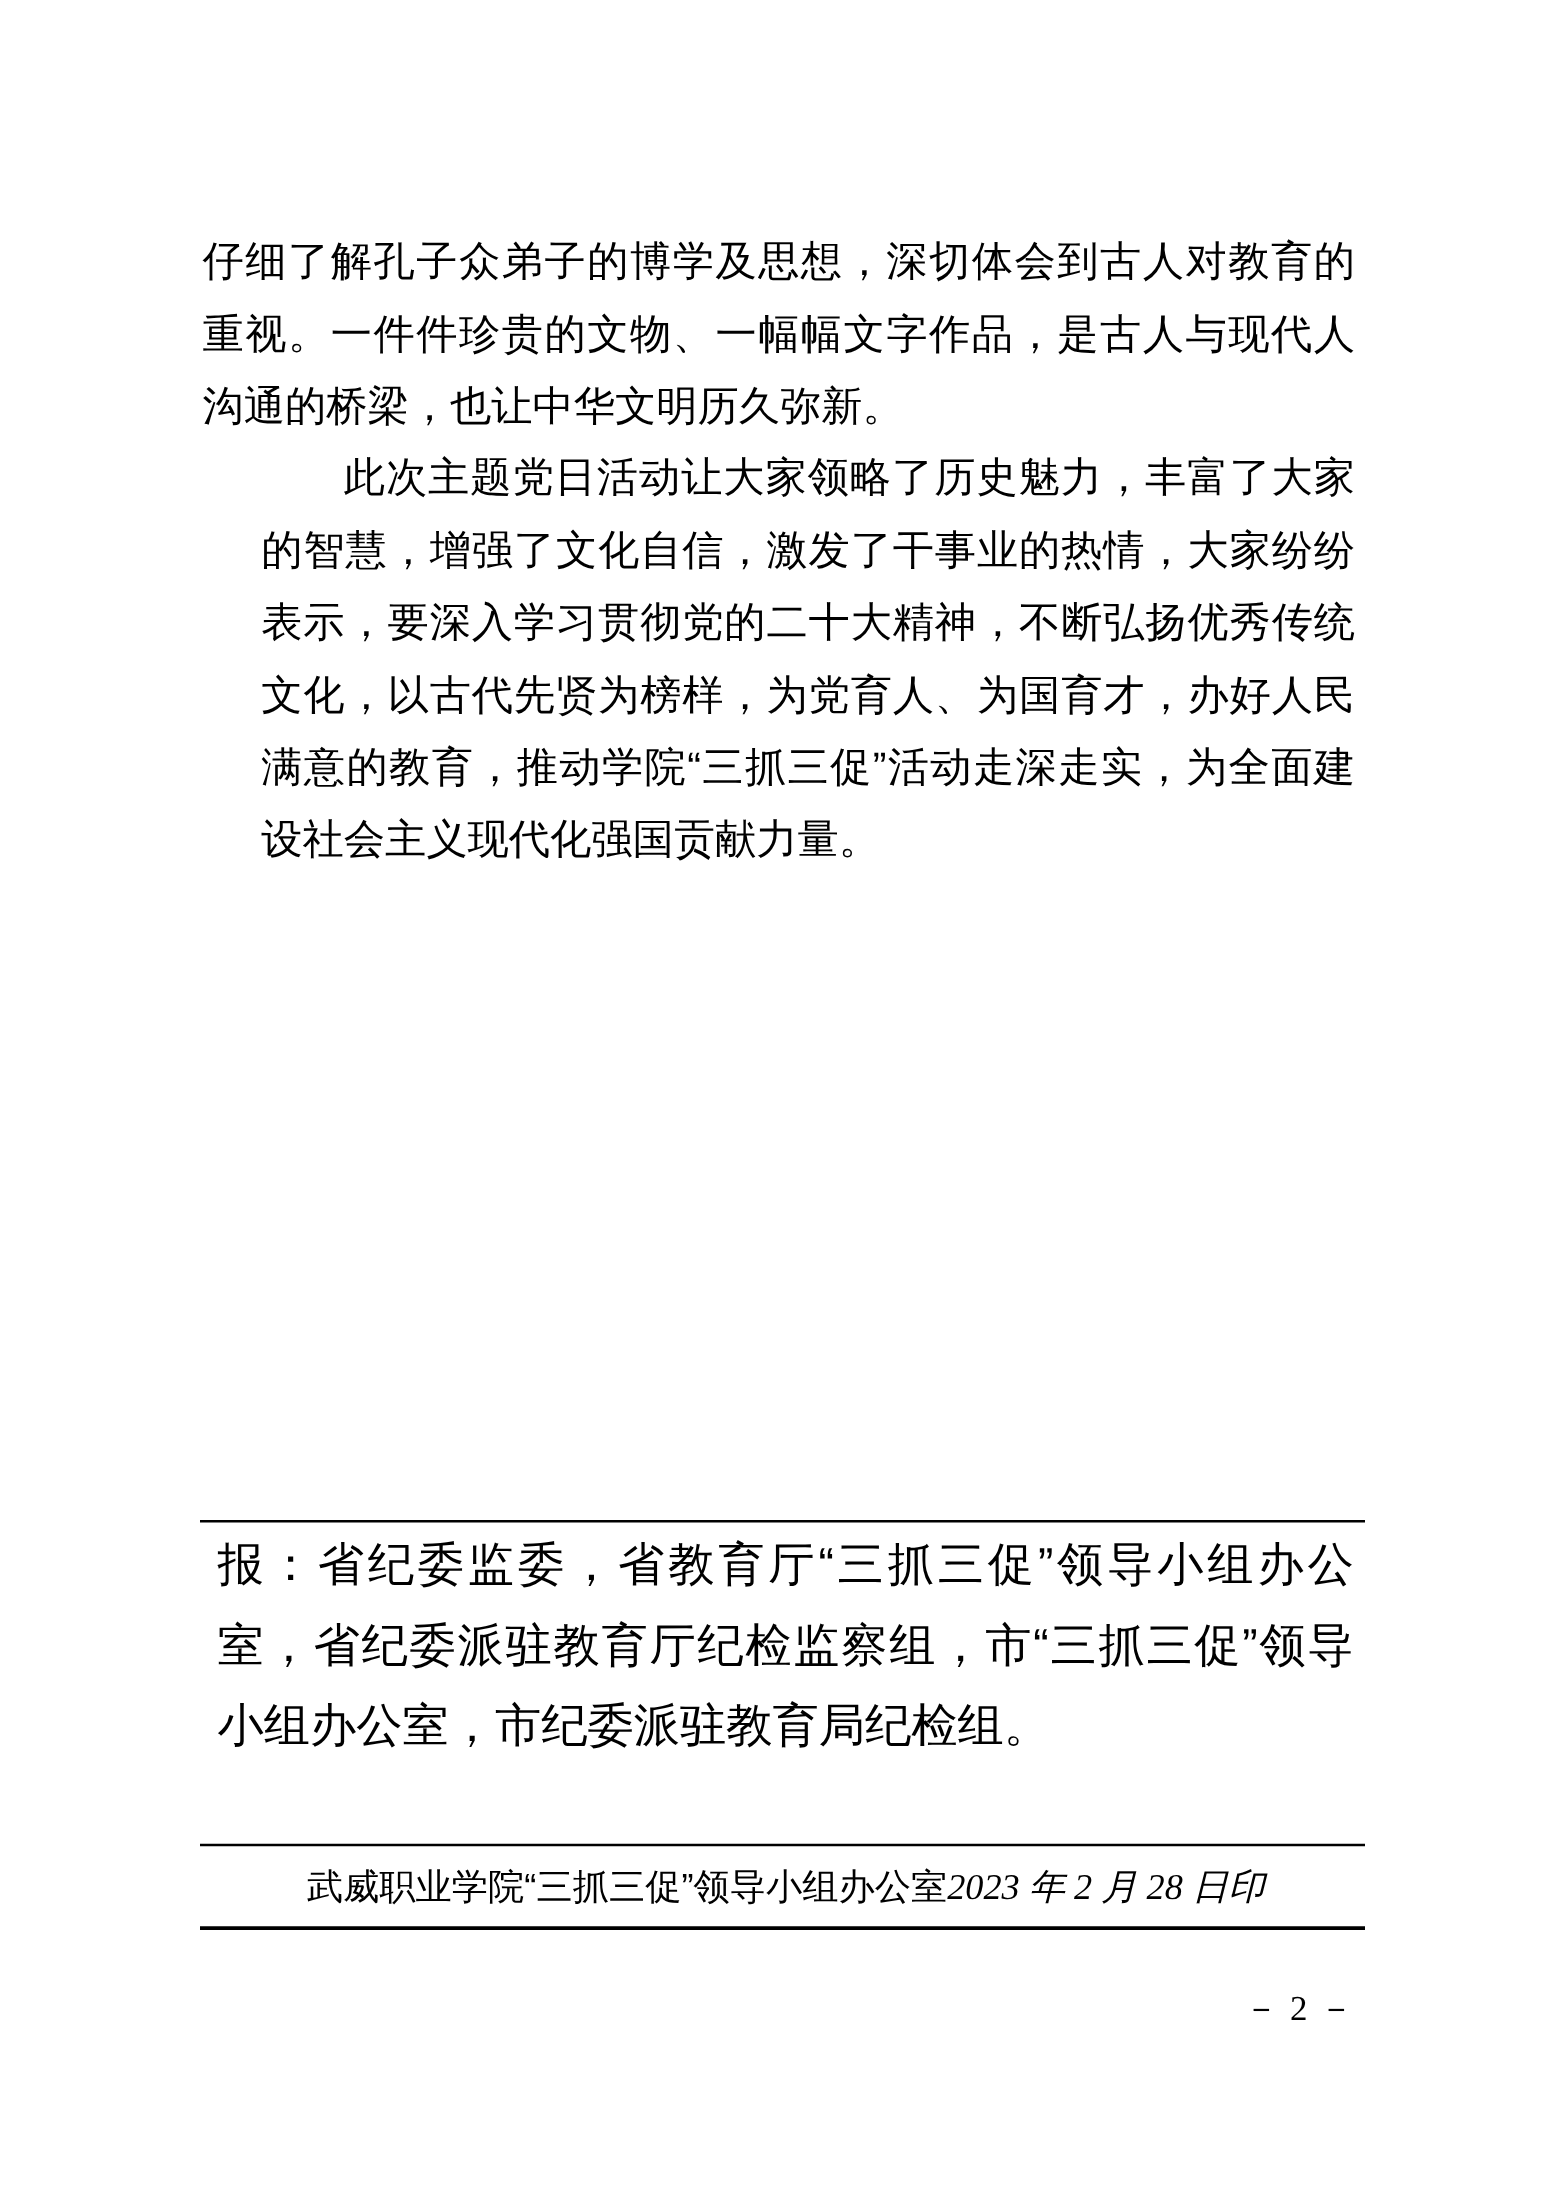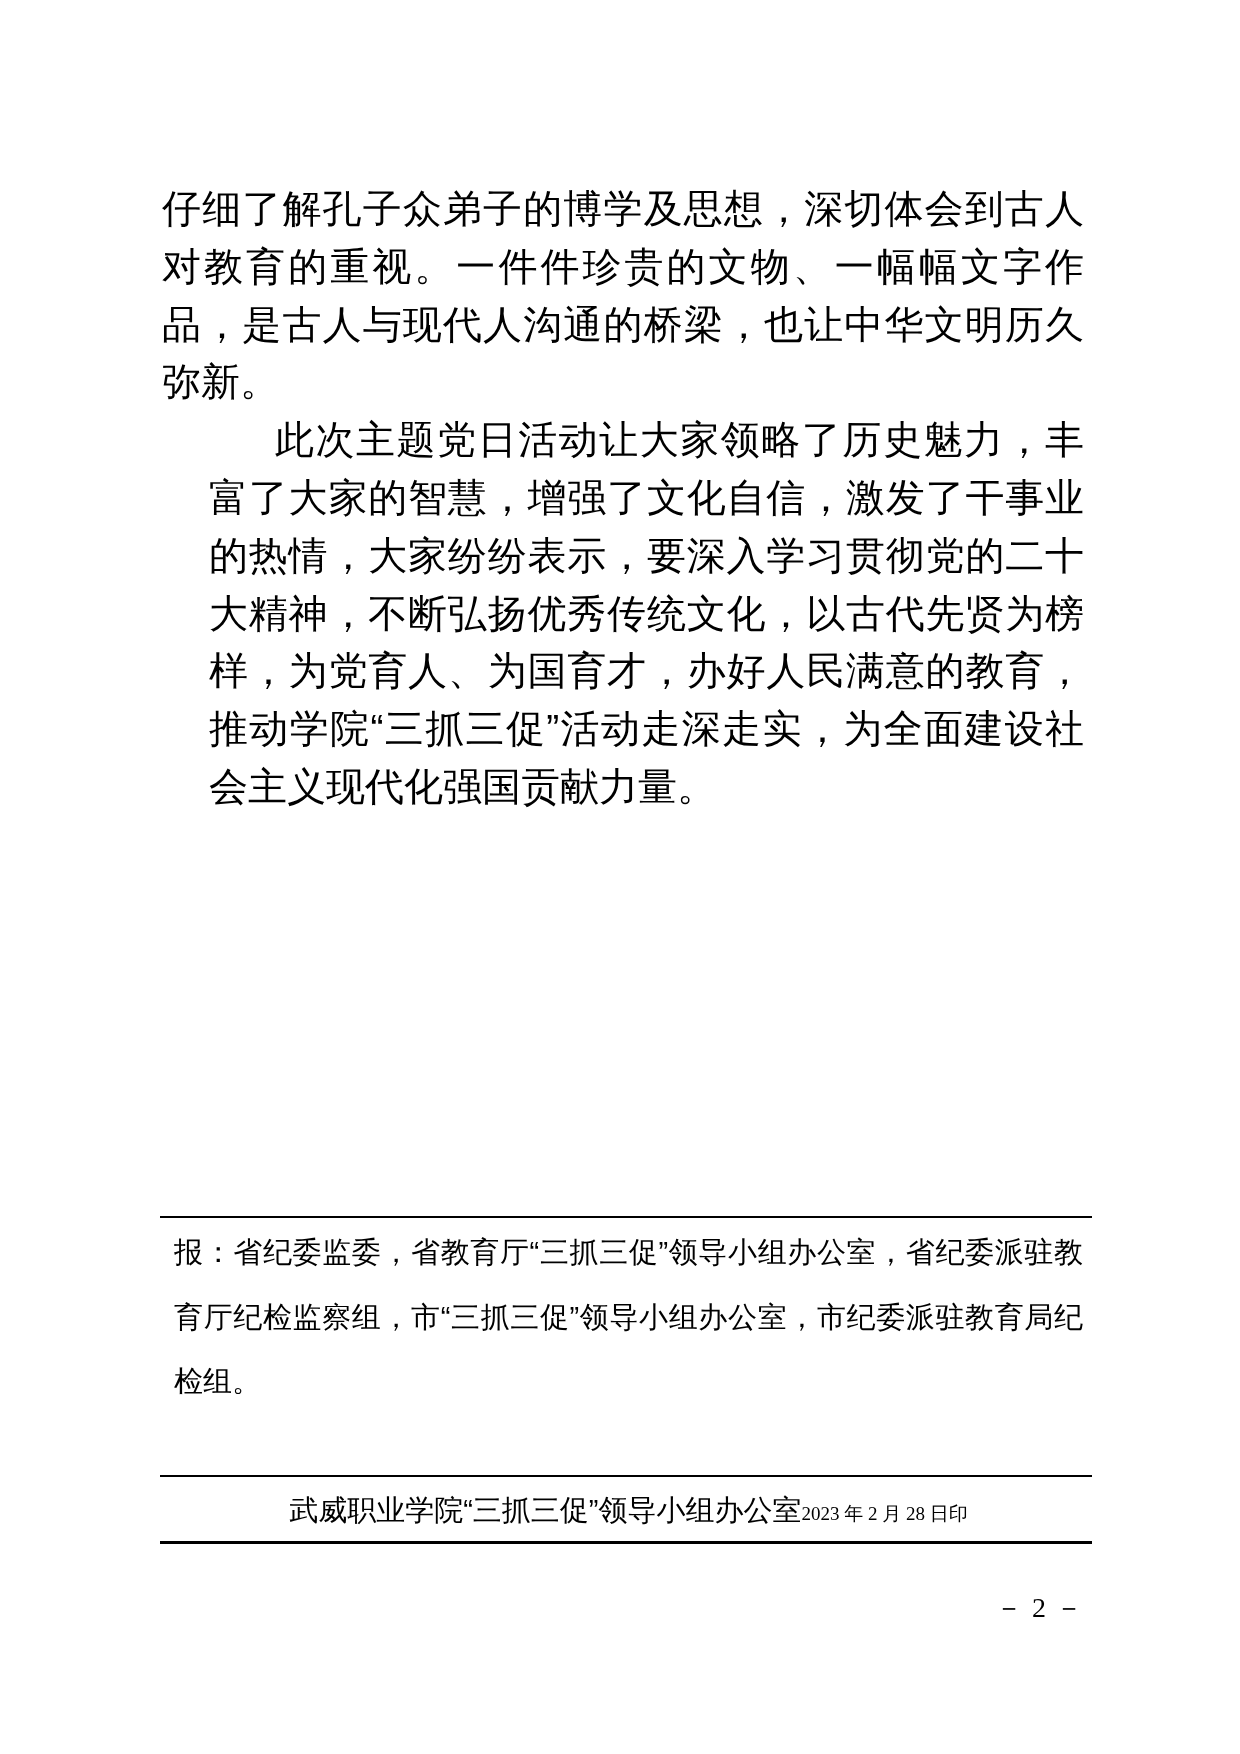--- a/index.html
+++ b/index.html
@@ -15,21 +15,21 @@
     color: #000000;
     font-family: "Liberation Sans", sans-serif;
     overflow: hidden;
   }
   
   .body-text {
     position: absolute;
     left: 162px;
     top: 180px;
     width: 922px;
-    font-size: 39px;
+    font-size: 33px;
     line-height: 57.8px;
     text-align: justify;
     text-justify: inter-character;
     letter-spacing: 0px;
     color: #000000;
   }
   .body-text p {
     margin: 0;
     padding: 0;
   }
@@ -46,21 +46,21 @@
   }
   .rule-top    { top: 1216px; height: 2px; }
   .rule-mid    { top: 1475px; height: 2px; }
   .rule-bottom { top: 1541px; height: 3px; }
 
   .colophon-text {
     position: absolute;
     left: 174px;
     top: 1220px;
     width: 909px;
-    font-size: 29px;
+    font-size: 37px;
     line-height: 64.6px;
     text-align: justify;
     text-justify: inter-character;
     color: #000000;
   }
   .colophon-text p {
     margin: 0;
     padding: 0;
   }
   .issuer-row {
@@ -71,21 +71,22 @@
     display: flex;
     justify-content: center;
     align-items: baseline;
     font-size: 29px;
     line-height: 34px;
     white-space: nowrap;
     color: #000000;
   }
   .issuer-row .print-date {
     font-family: "Liberation Serif", serif;
-    font-size: 19px;
+    font-size: 29px;
+    font-style: italic;
   }
   
   .page-number {
     position: absolute;
     top: 1593px;
     right: 156px;
     font-family: "Liberation Serif", serif;
     font-size: 28px;
     line-height: 30px;
     letter-spacing: 1px;

